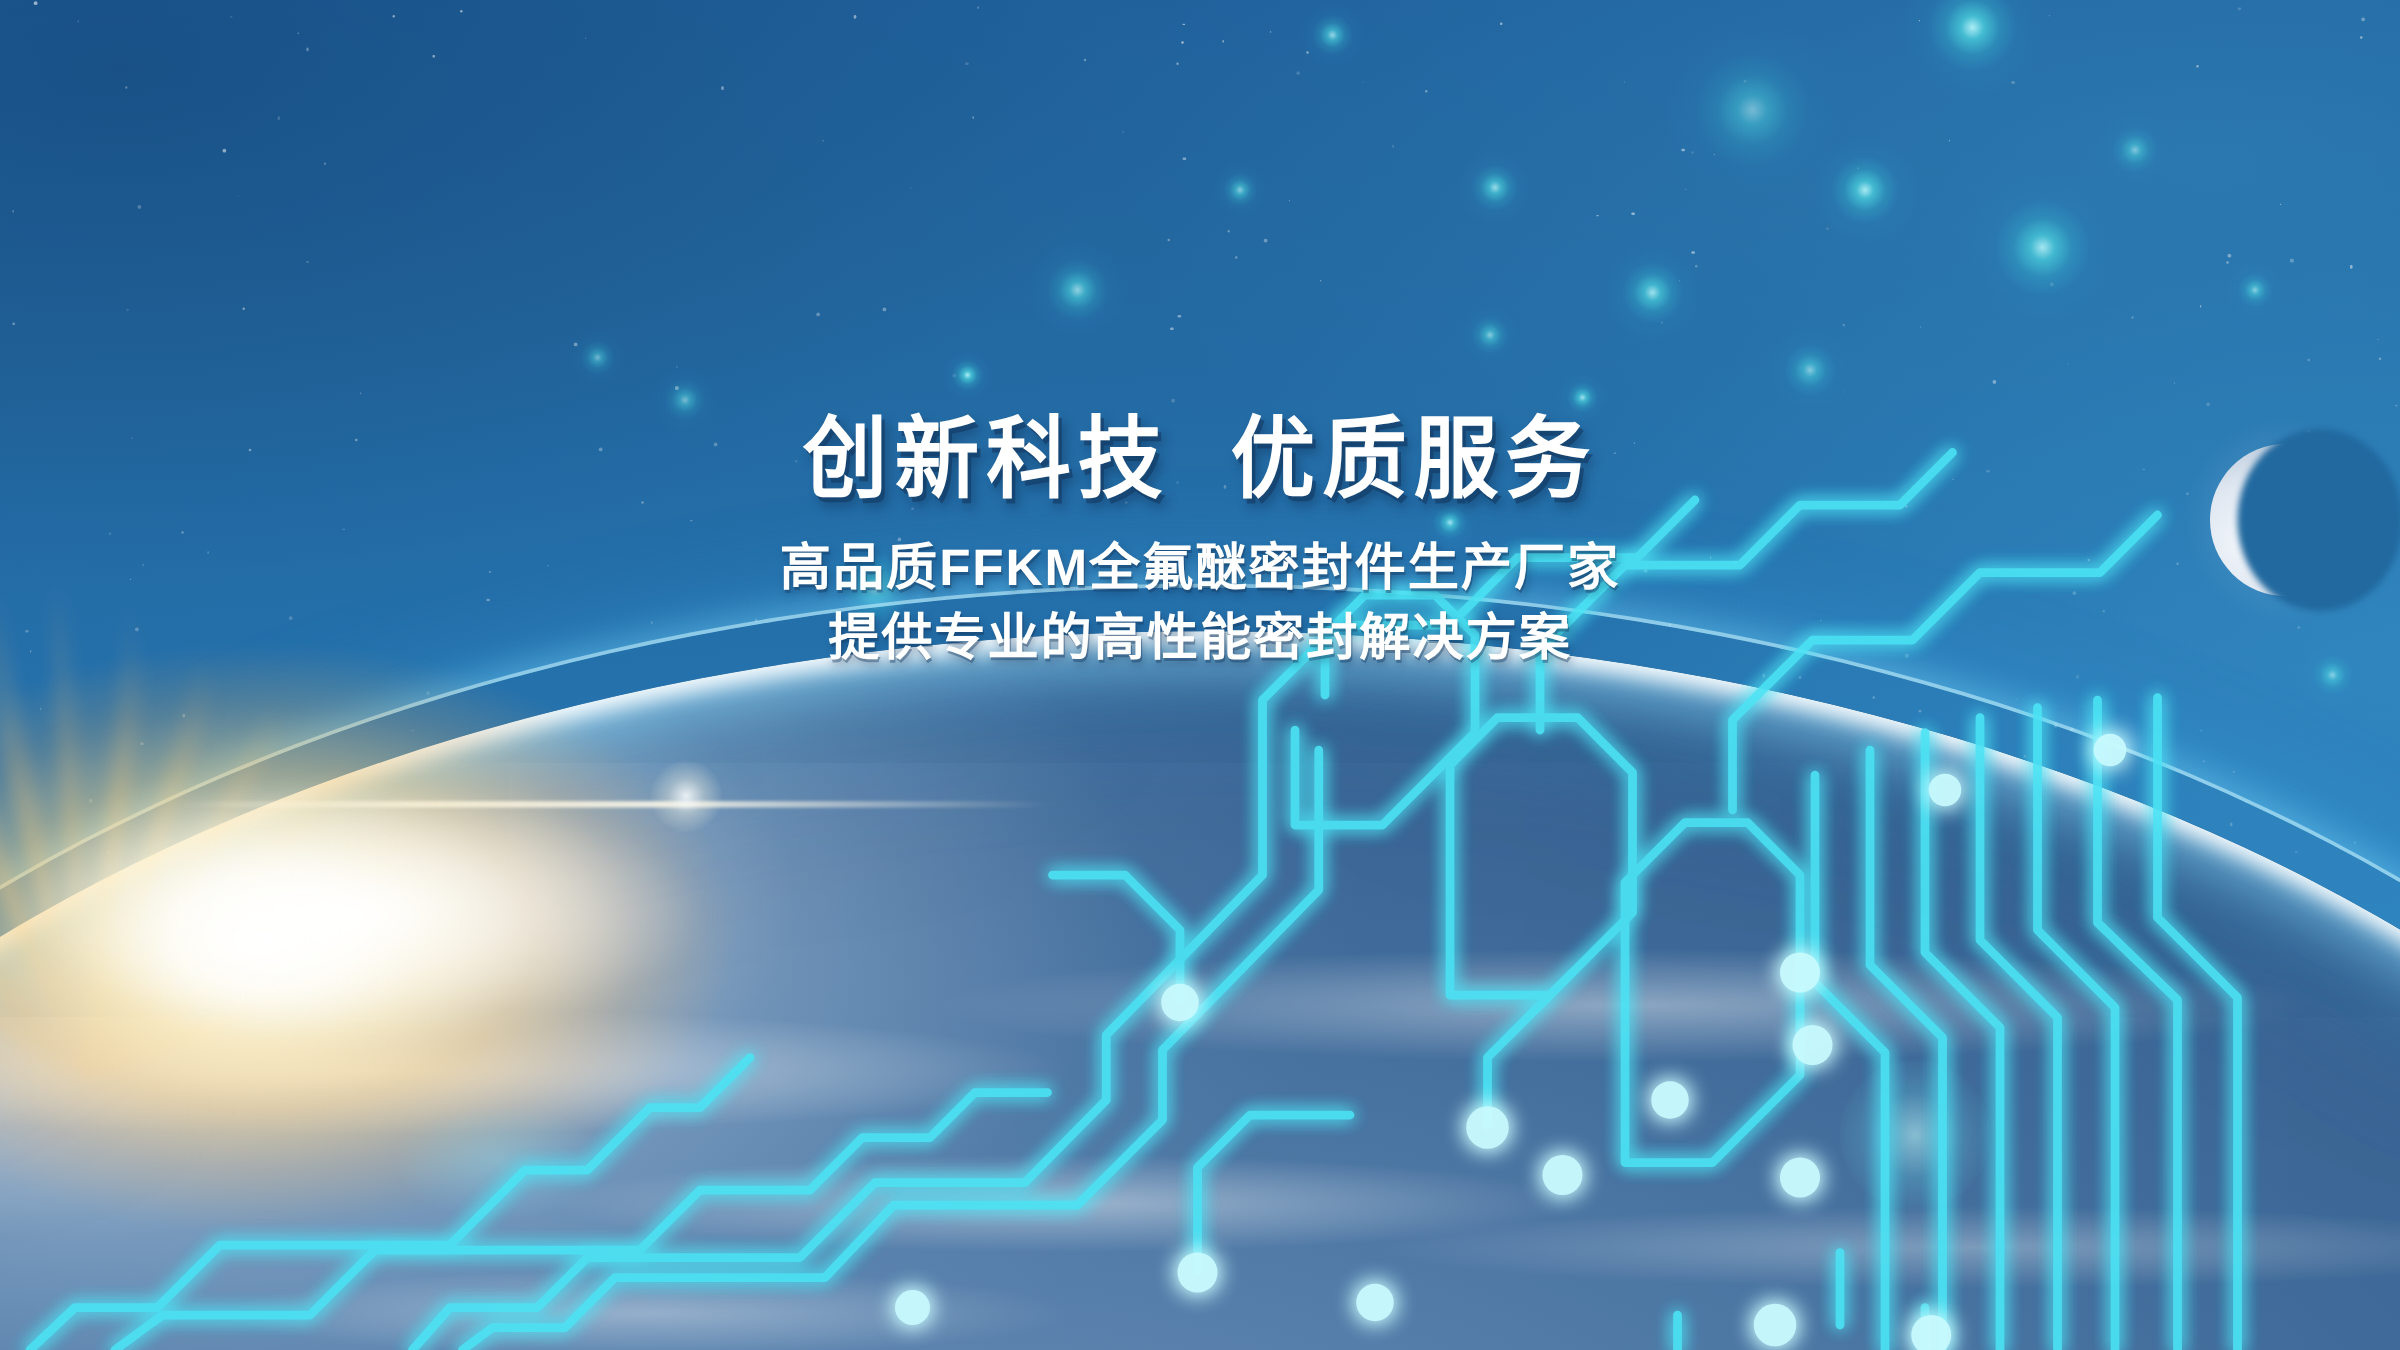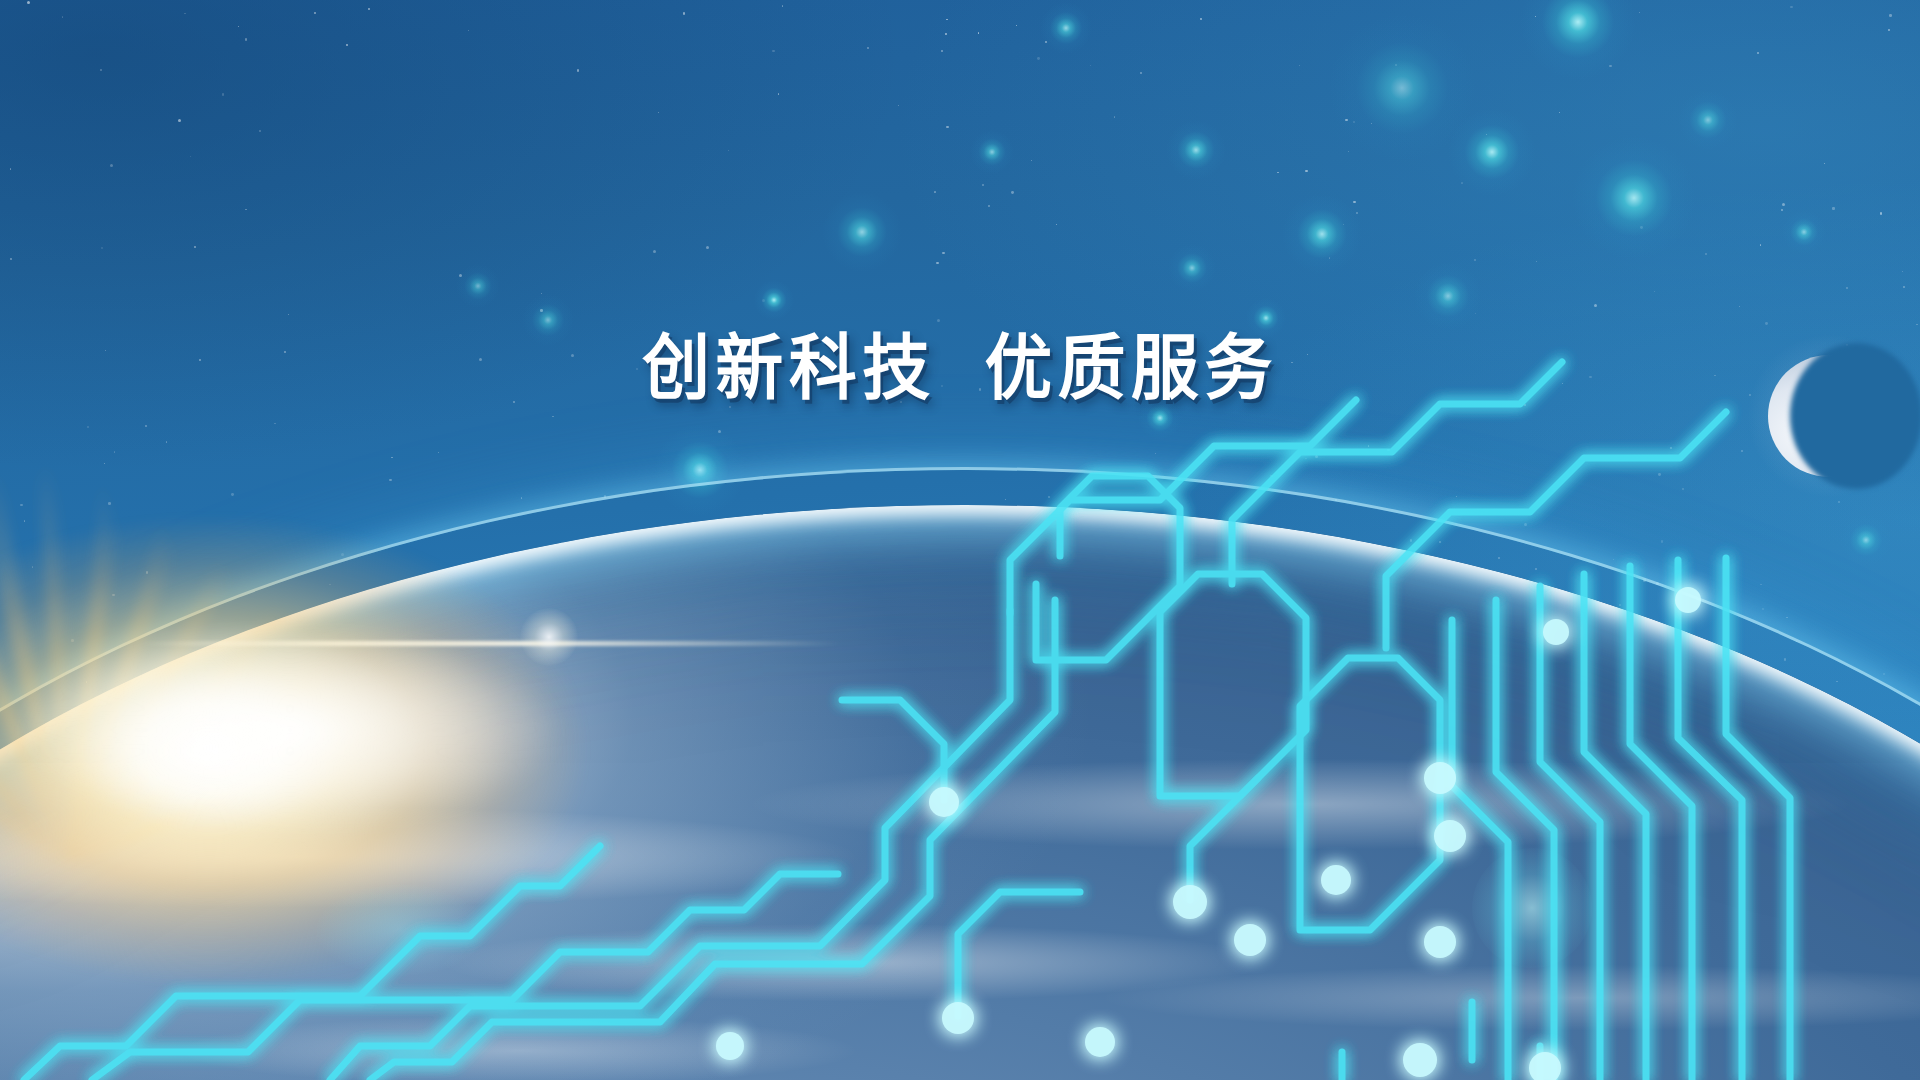--- a/index.html
+++ b/index.html
@@ -608,15 +608,19 @@
         <circle cx="1100" cy="1042" r="15"></circle>
         <circle cx="730" cy="1046" r="14"></circle>
         <circle cx="1688" cy="600" r="13"></circle>
         <circle cx="1556" cy="632" r="13"></circle>
       </g>
     </svg>
   </div>
 
   <div class="copy">
     <div class="headline">创新科技  优质服务</div>
+    <div class="sub">
+      <div>高品质FFKM全氟醚密封件生产厂家</div>
+      <div>提供专业的高性能密封解决方案</div>
+    </div>
   </div>
 
 </div>
 
 </body></html>

